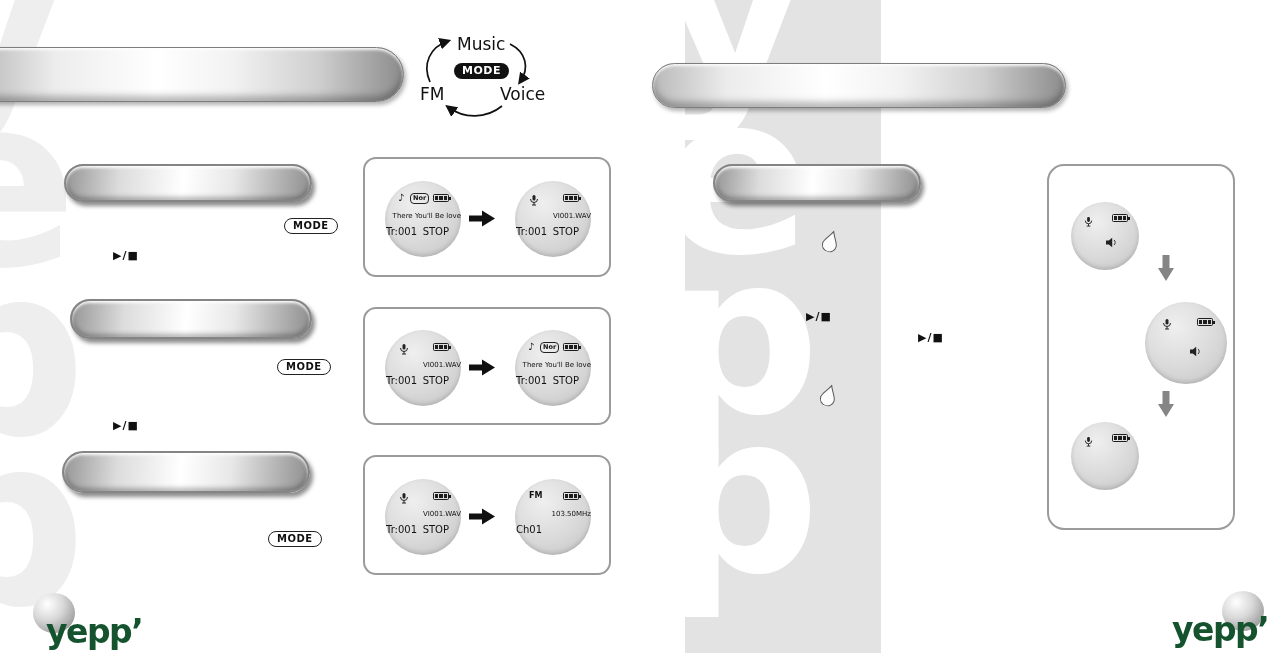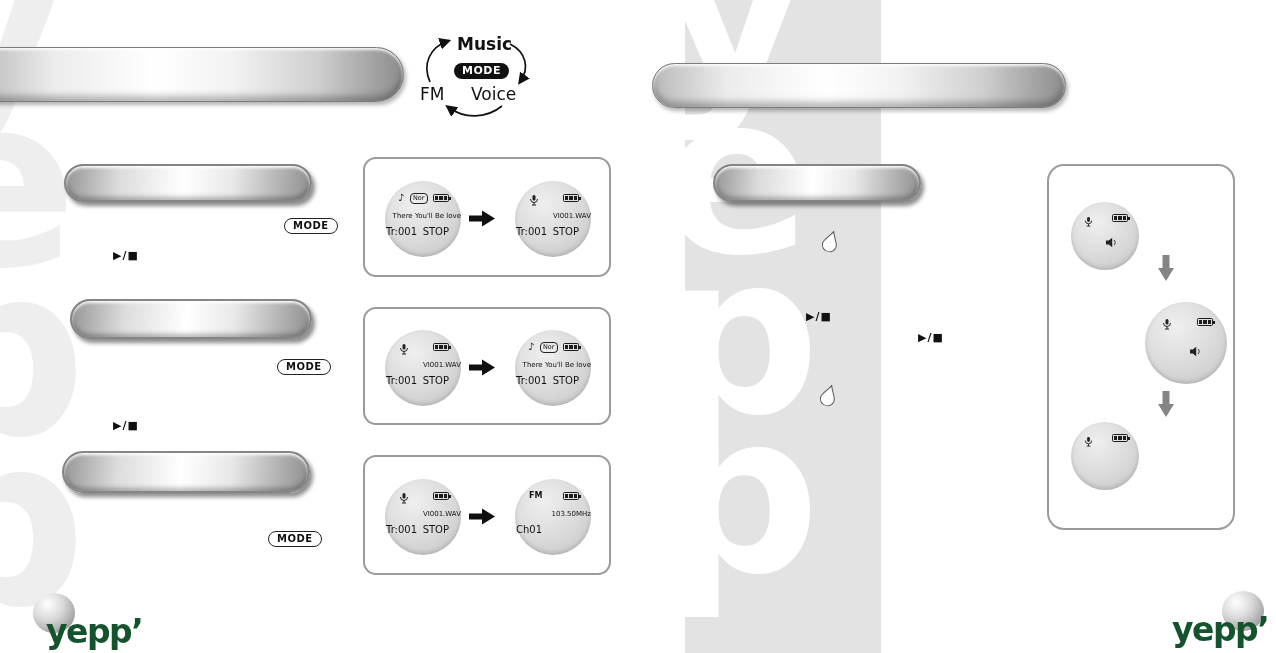--- a/index.html
+++ b/index.html
@@ -37,21 +37,21 @@
   .ps { position:absolute; z-index:3; font-size:11px; font-weight:bold; letter-spacing:1px; color:#111; }
 
   
   .panel { position:absolute; z-index:3; background:#fff; border:2px solid #9b9b9b; border-radius:13px; }
 
   
   .lcd { position:absolute; border-radius:50%;
     background: radial-gradient(circle at 38% 30%, #efefef 0%, #d9d9d9 55%, #c2c2c2 100%);
     box-shadow: inset 0 -2px 4px rgba(0,0,0,.14); }
   .note  { position:absolute; font-size:10px; line-height:1; color:#111; }
-  .nor   { position:absolute; border:1px solid #222; border-radius:4px; font-size:6.5px; font-weight:normal;
+  .nor   { position:absolute; border:1px solid #222; border-radius:4px; font-size:6.5px; font-weight:bold;
            line-height:1; padding:1px 2px; color:#111; }
   .bandtxt { position:absolute; font-size:8px; font-weight:bold; color:#111; }
   .batt  { position:absolute; width:16px; height:8px; border:1px solid #1d1d1d; border-radius:1.5px;
            display:flex; gap:1px; padding:1px; }
   .batt i { flex:1; background:#1d1d1d; }
   .batt::after { content:""; position:absolute; right:-3px; top:1.5px; width:2px; height:3px; background:#1d1d1d; }
   .ltitle { position:absolute; left:0; right:0; text-align:right; font-size:7px; color:#111; white-space:nowrap; }
   .brow  { position:absolute; left:1px; right:12px; display:flex; justify-content:space-between;
            font-size:10px; color:#111; }
   .arr   { position:absolute; }
@@ -92,24 +92,24 @@
     <svg width="132" height="94" viewBox="0 0 132 94">
       <defs>
         <marker id="ah" markerWidth="7" markerHeight="7" refX="5" refY="3.5" orient="auto">
           <path d="M0 0 L7 3.5 L0 7 z" fill="#111"></path>
         </marker>
       </defs>
       <path d="M90 10 C 106 18 110 34 100 48" stroke="#111" stroke-width="1.7" fill="none" marker-end="url(#ah)"></path>
       <path d="M82 72 C 66 85 44 85 28 73" stroke="#111" stroke-width="1.7" fill="none" marker-end="url(#ah)"></path>
       <path d="M10 48 C 2 30 10 13 28 7" stroke="#111" stroke-width="1.7" fill="none" marker-end="url(#ah)"></path>
     </svg>
-    <div class="md-label" style="left:37px; top:0;font-weight:bold;">Music</div>
+    <div class="md-label" style="left:37px; top:0;">Music</div>
     <div class="md-badge">MODE</div>
     <div class="md-label" style="left:0; top:50px;">FM</div>
-    <div class="md-label" style="left:51px; top:50px;">Voice</div>
+    <div class="md-label" style="left:80px; top:50px;">Voice</div>
   </div>
 
   <div class="pill" style="left:64px; top:164px; width:248px; height:38px;"></div>
   <div class="mode-btn" style="left:284px; top:218px;">MODE</div>
 
   <div class="panel" style="left:363px; top:157px; width:248px; height:120px;">
 
     <div class="lcd" style="left:20px; top:22px; width:76px; height:76px;">
       <span class="note" style="left:13px; top:12px;">♪</span>
       <span class="nor" style="left:25px; top:12px;">Nor</span>

